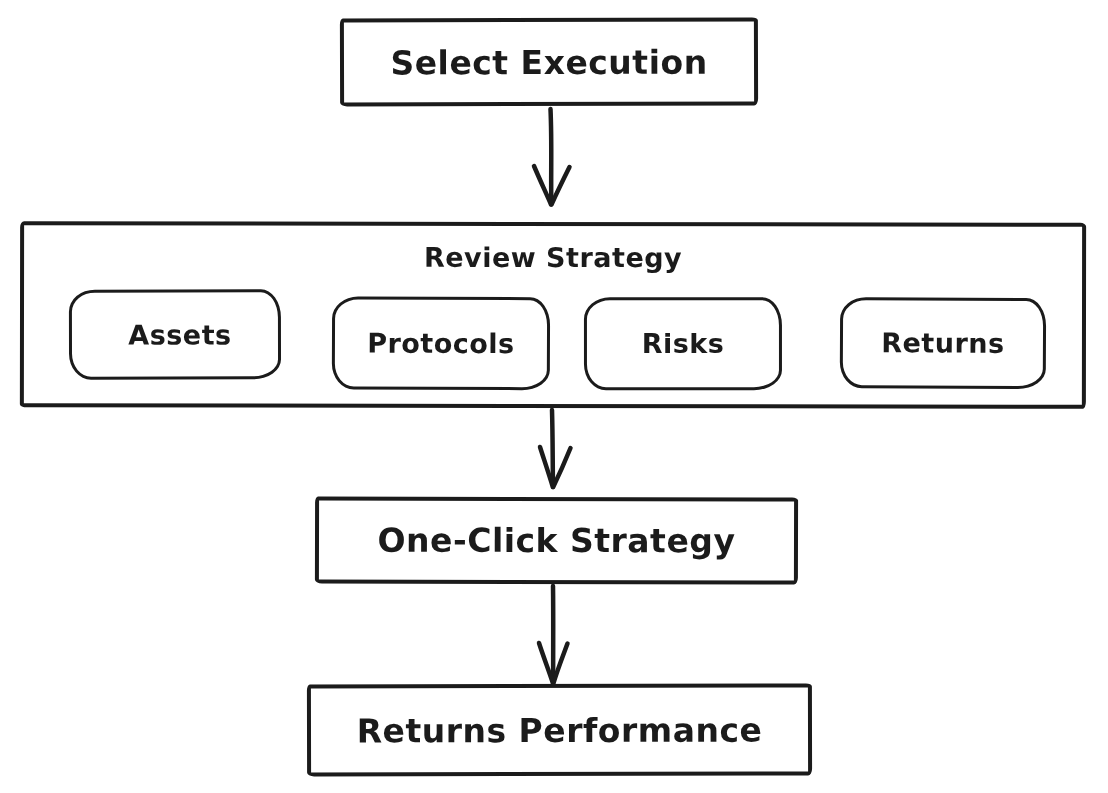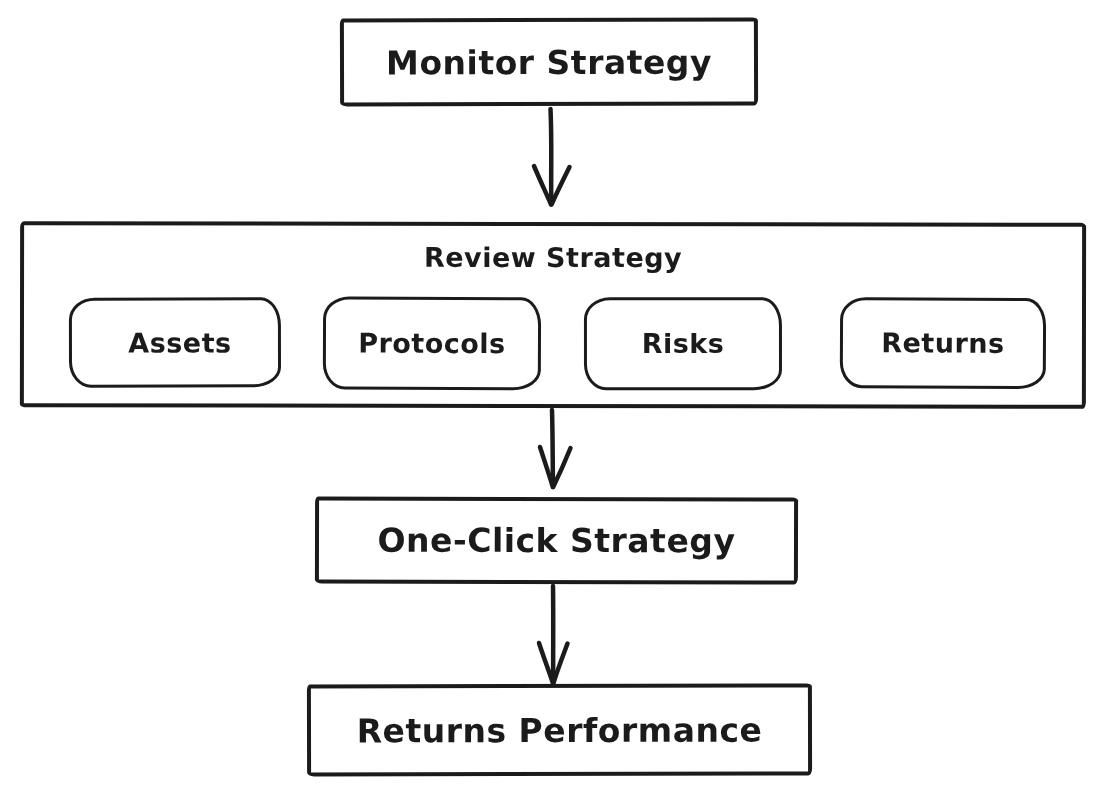--- a/index.html
+++ b/index.html
@@ -96,31 +96,31 @@
       <path d="M570.5 448 C565 461.5 558.5 476 553.2 487"></path>
     </g>
     <g>
       <path d="M553 586 C553.5 620 553 652 553.2 681"></path>
       <path d="M539 643 C543.5 657 549 671 553 683.5"></path>
       <path d="M567.5 643.5 C562.5 657 557 671 553.4 683.5"></path>
     </g>
   </svg>
 
   <div class="box rect" style="left:340px; top:18px; width:418px; height:88px; transform:rotate(-0.15deg);">
-    <span class="label-lg">Monitor Strategy</span>
+    <span class="label-lg">Select Execution</span>
   </div>
 
   <div class="group-box" style="left:20px; top:222px; width:1066px; height:186px; transform:rotate(0.08deg);">
     <div class="group-title label-md">Review Strategy</div>
 
-    <div class="chip" style="left:45px; top:72px; width:212px; height:90px; transform:rotate(-0.2deg);padding-left:10px;">
+    <div class="chip" style="left:45px; top:64px; width:212px; height:90px; transform:rotate(-0.2deg);padding-left:10px;">
       <span class="label-md">Assets</span>
     </div>
 
-    <div class="chip" style="left:299px; top:71px; width:218px; height:93px; transform:rotate(0.15deg);">
+    <div class="chip" style="left:308px; top:71px; width:218px; height:93px; transform:rotate(0.15deg);">
       <span class="label-md">Protocols</span>
     </div>
 
     <div class="chip" style="left:560px; top:71px; width:198px; height:93px; transform:rotate(-0.1deg);text-align:center;">
       <span class="label-md">Risks</span>
     </div>
 
     <div class="chip" style="left:816px; top:71px; width:206px; height:91px; transform:rotate(0.2deg);">
       <span class="label-md">Returns</span>
     </div>

